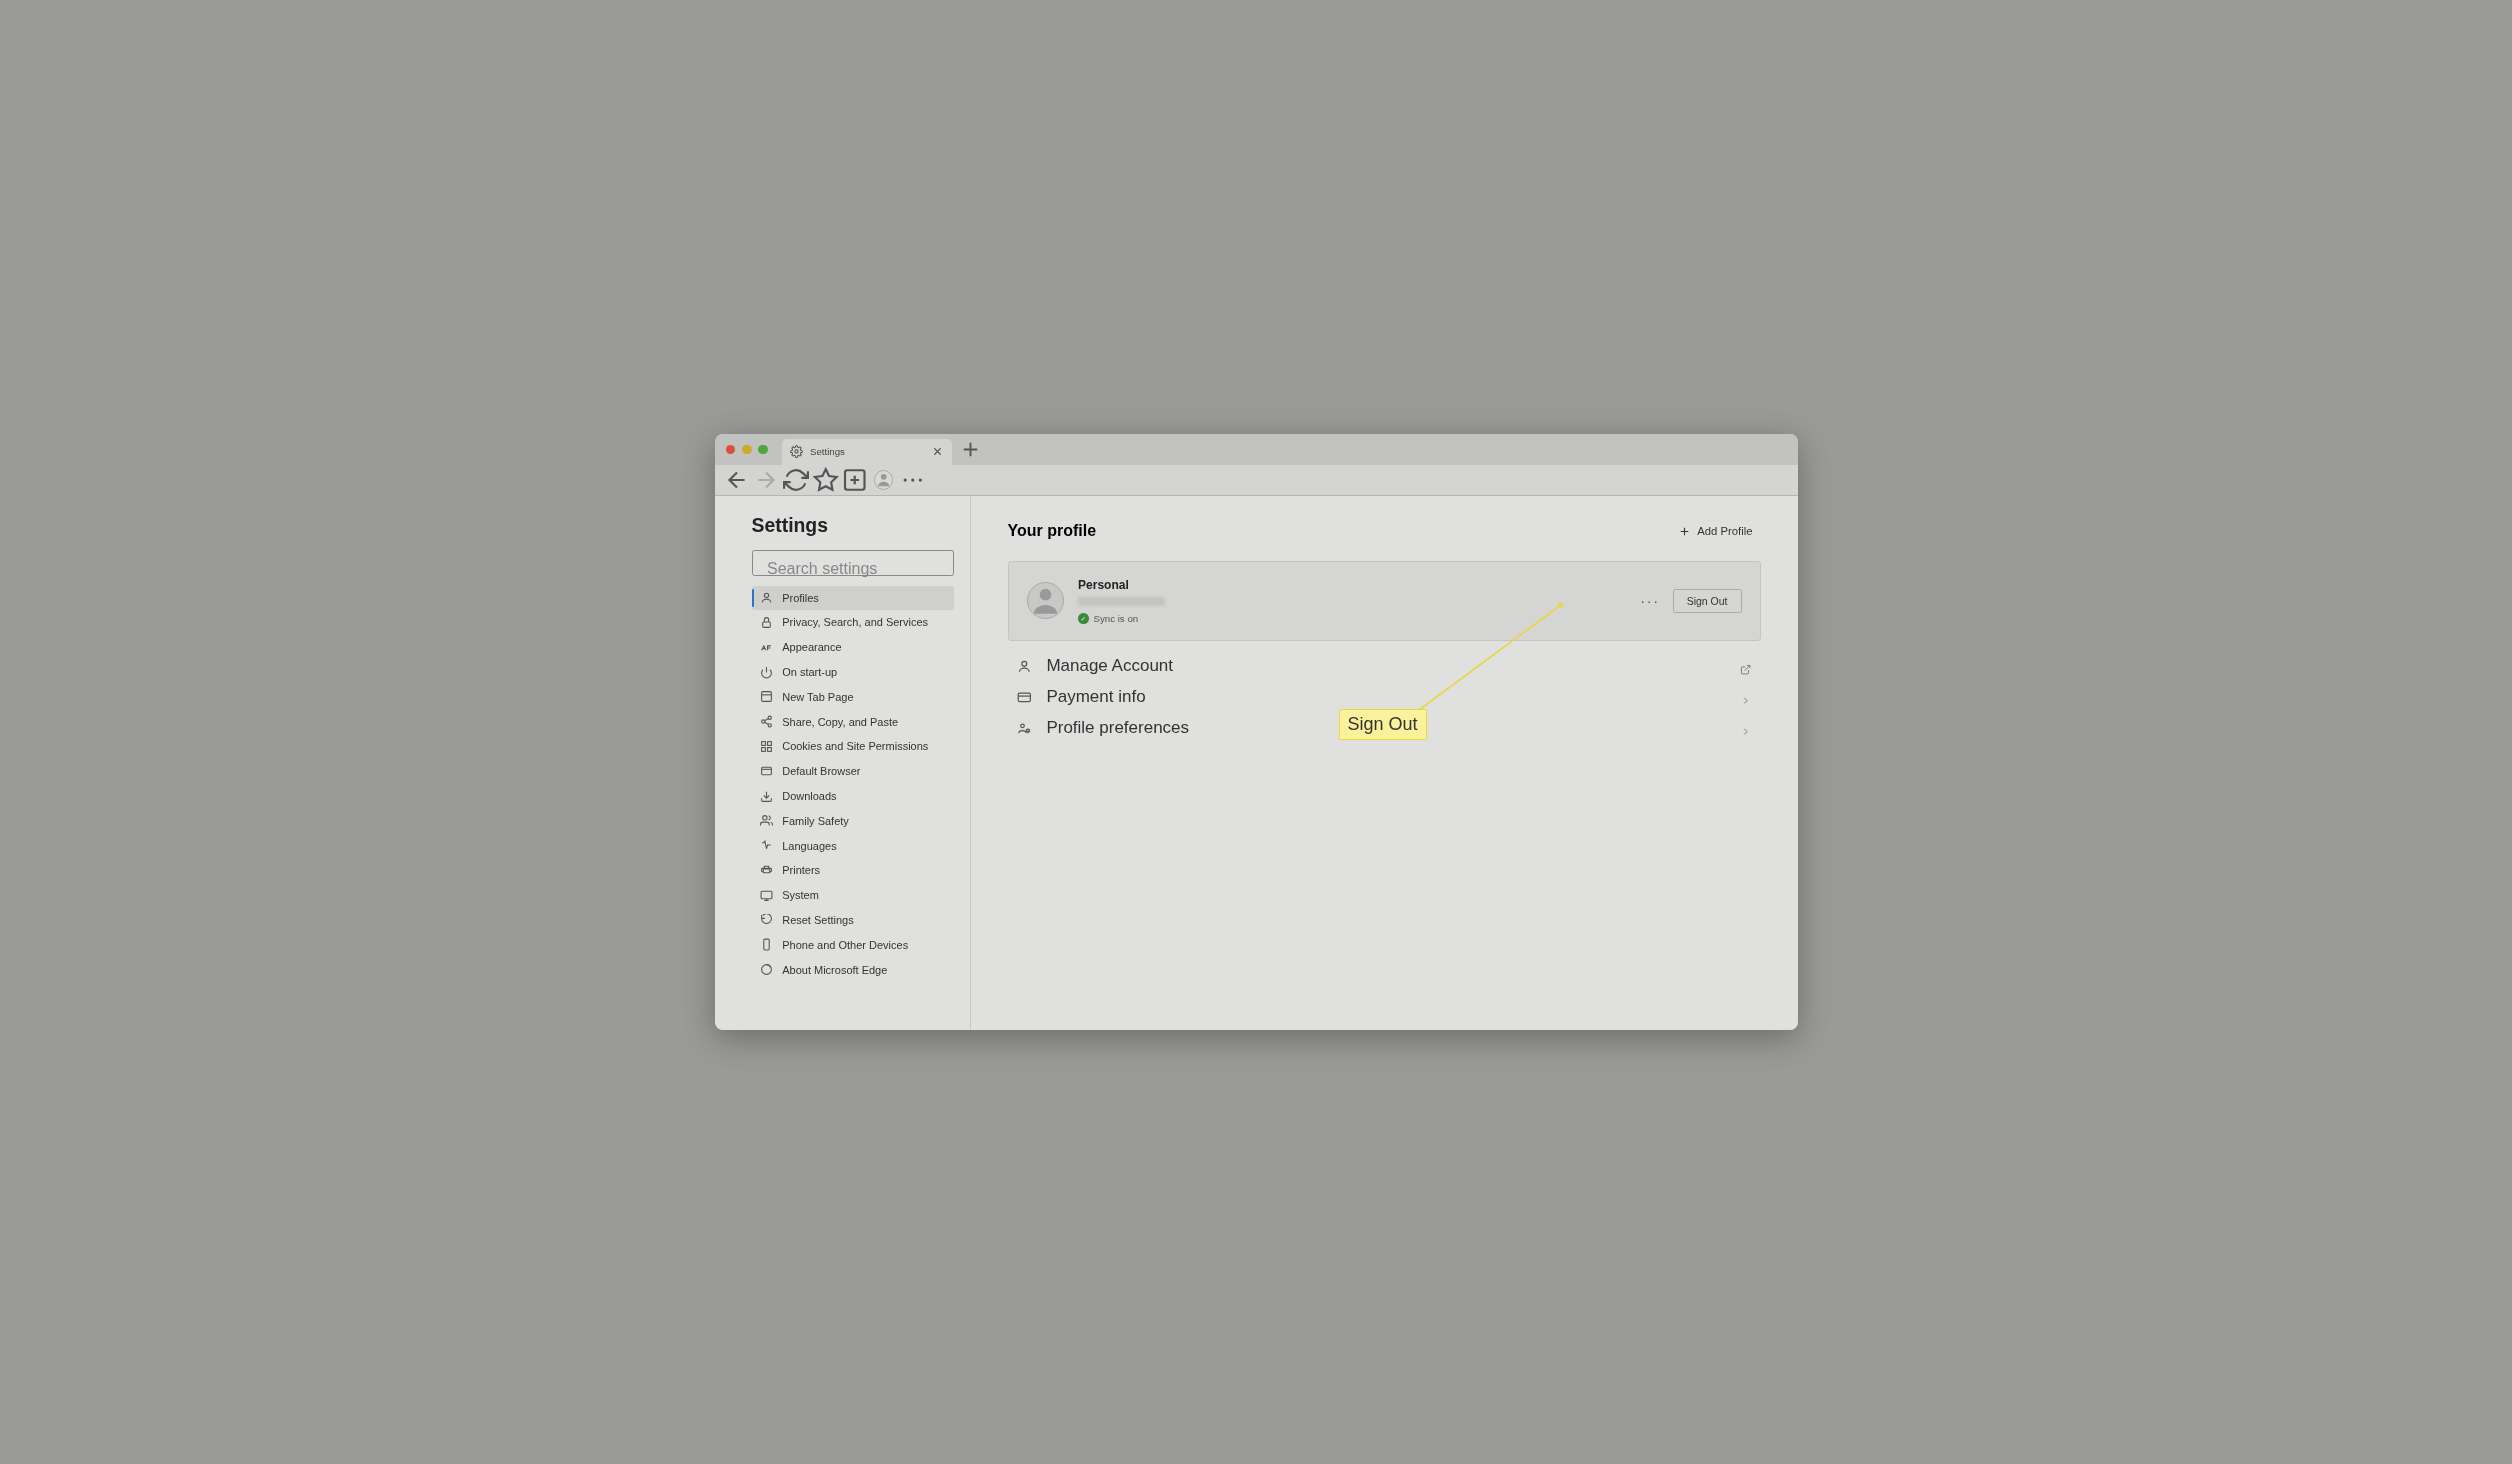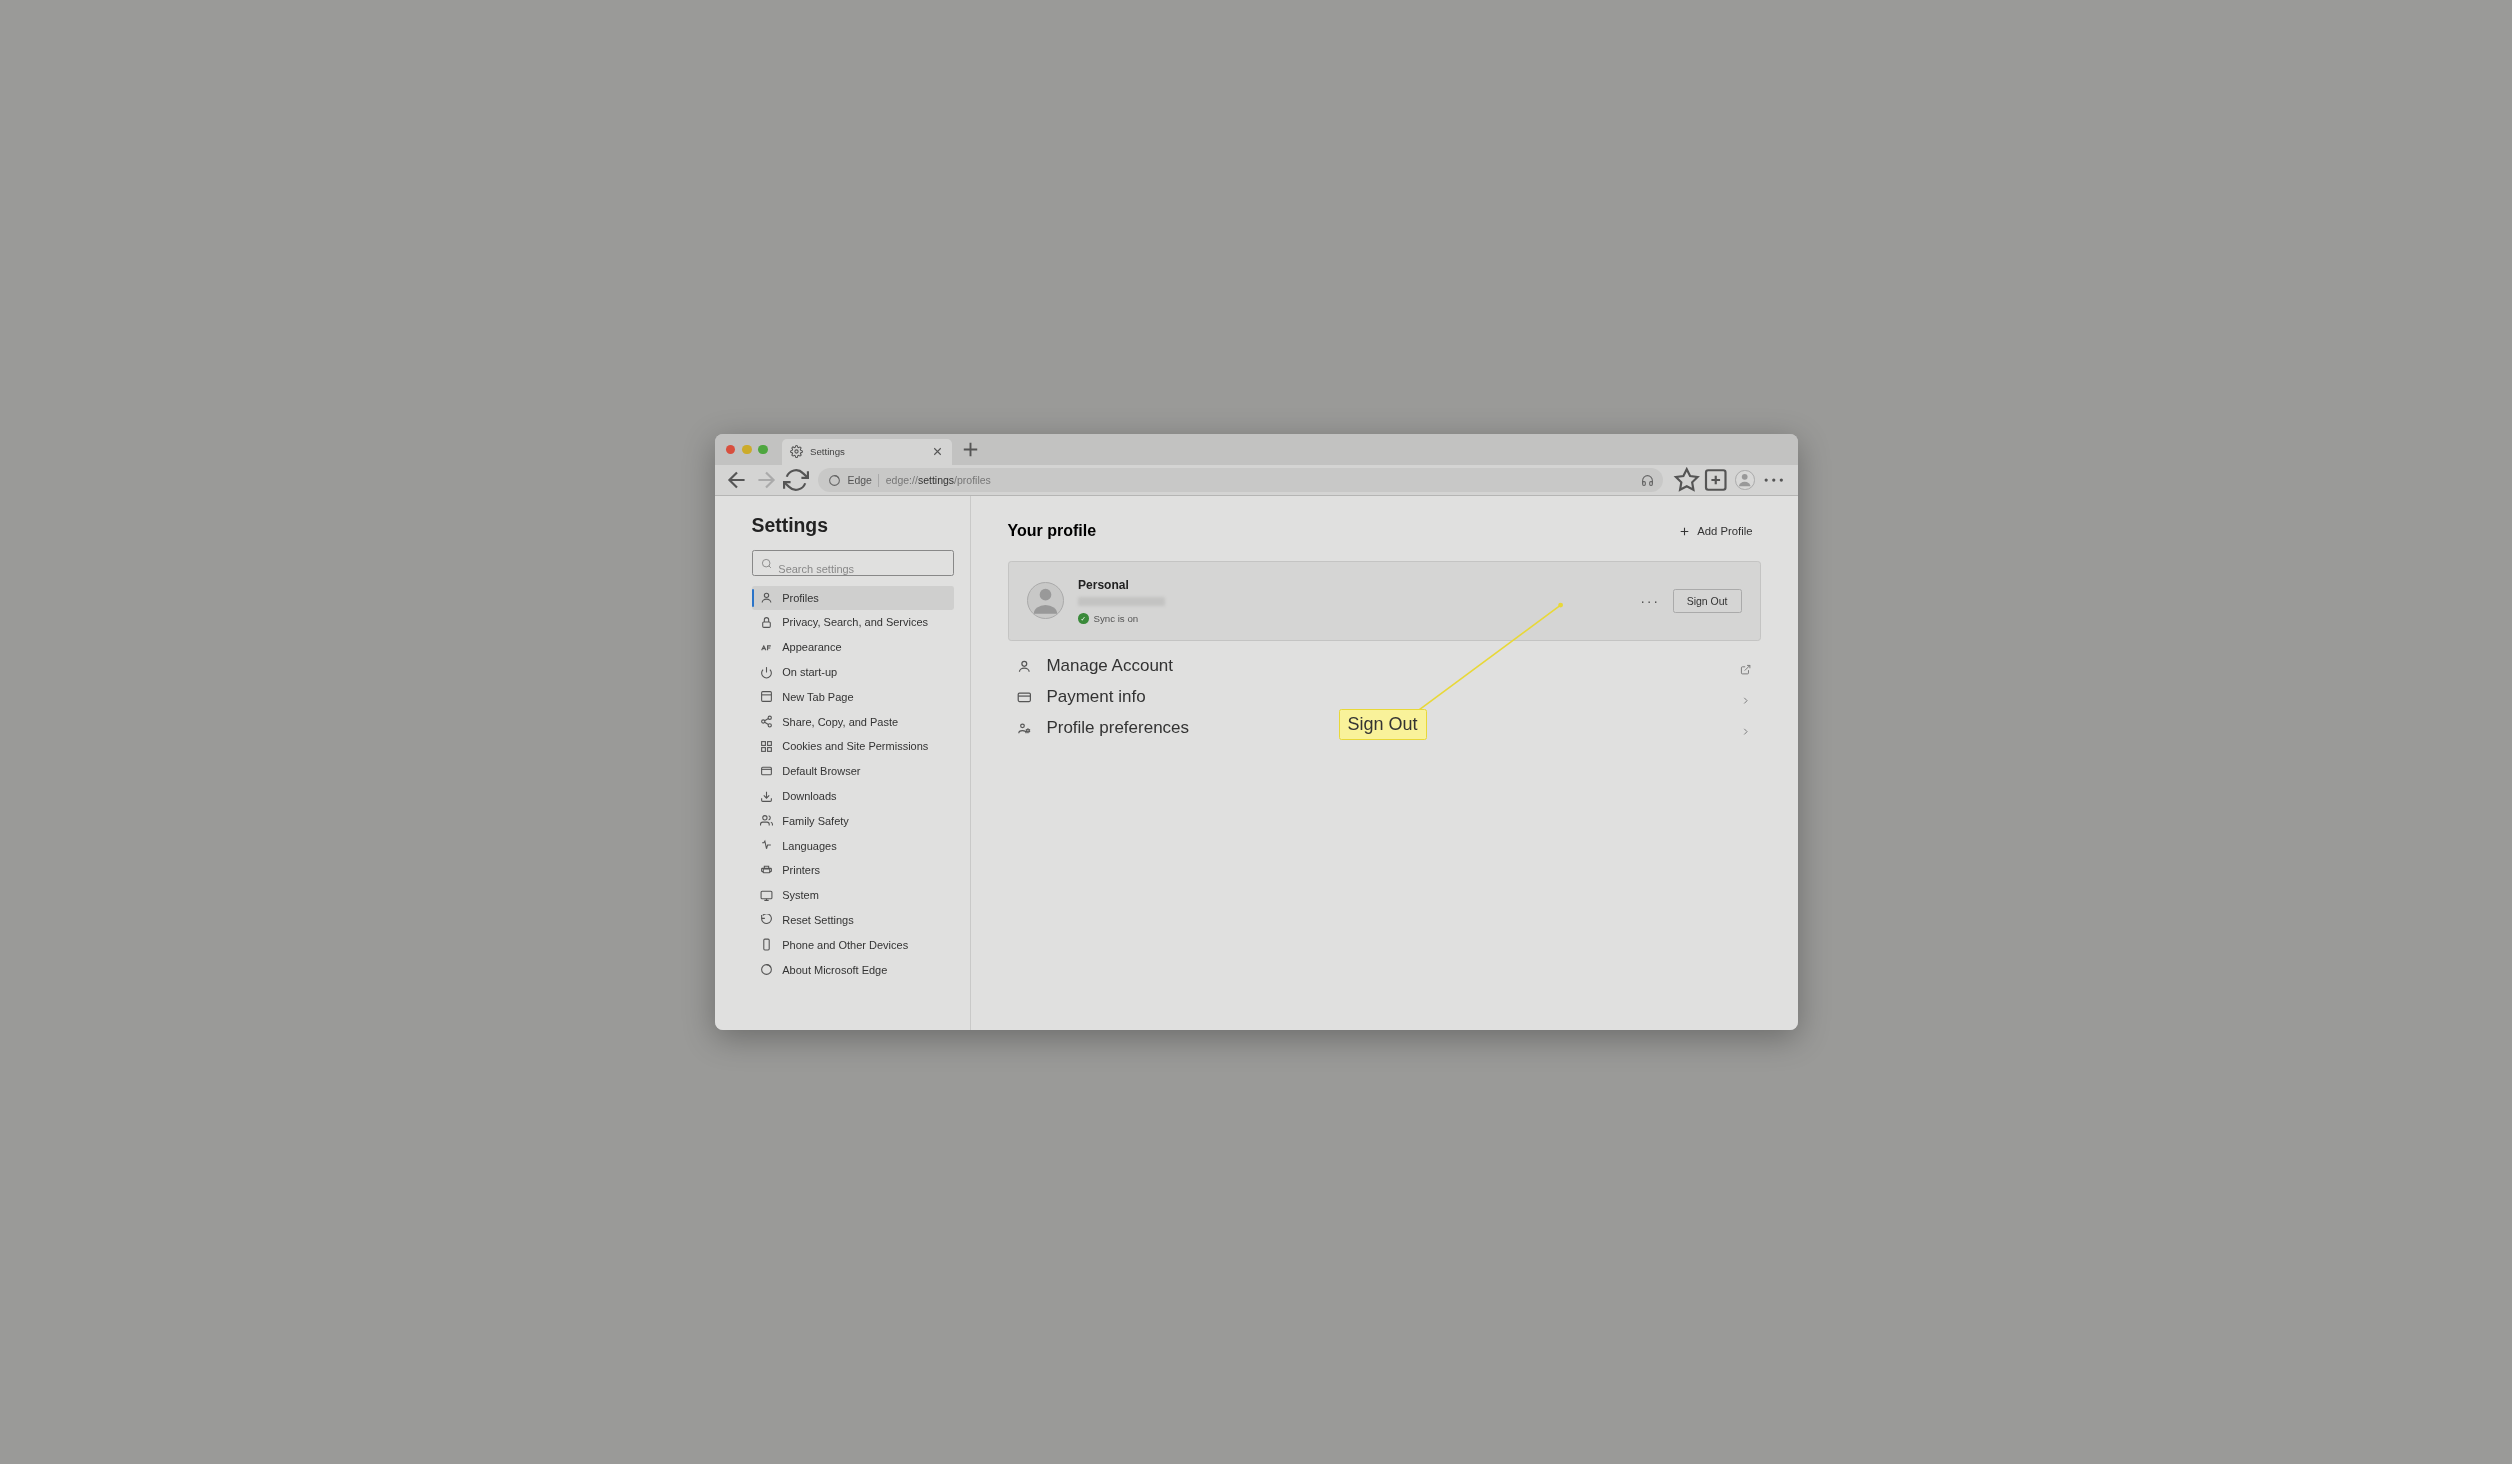--- a/index.html
+++ b/index.html
@@ -34,21 +34,21 @@
     .tb-btn { width: 27.5px; height: 26px; display: flex; align-items: center; justify-content: center; color: #555; border-radius: 3.2px; }
     .avatar-small { width: 19.4px; height: 19.4px; border-radius: 50%; background: #d8d8d7; border: 0.8px solid #aaa; display: flex; align-items: center; justify-content: center; }
     
     
     .content { flex: 1; display: flex; background: #e0e0df; overflow: hidden; }
     
     
     .sidebar { width: 256px; padding: 18px 16px 16px 37px; border-right: 0.8px solid #c9c9c8; overflow-y: auto; }
     .sidebar-title { font-size: 19.4px; font-weight: 600; color: #222; margin-bottom: 13px; }
     .search-box { width: 100%; height: 26px; border: 0.8px solid #888; border-radius: 2.4px; display: flex; align-items: center; padding: 0 8px; gap: 6.5px; margin-bottom: 9.7px; background: #e0e0df; }
-    .search-box input { border: none; background: transparent; outline: none; font-size: 11px; flex: 1; color: #333; margin-top: 12px; }
+    .search-box input { border: none; background: transparent; outline: none; font-size: 16px; flex: 1; color: #333; margin-top: 12px; }
     .search-box input::placeholder { color: #888; }
     .nav-list { display: flex; flex-direction: column; gap: 0.8px; }
     .nav-item { height: 24px; display: flex; align-items: center; gap: 9.7px; padding: 0 8px; font-size: 11px; color: #333; border-radius: 2.4px; position: relative; }
     .nav-item.active { background: #cfcfce; }
     .nav-item.active::before { content: ''; position: absolute; left: 0; top: 3.2px; bottom: 3.2px; width: 2.4px; background: #2b74c8; border-radius: 1.6px; }
     .nav-item .nicon { width: 13px; height: 13px; display: flex; align-items: center; justify-content: center; color: #555; flex-shrink: 0; }
     
     
     .main { flex: 1; padding: 24px 37px; position: relative; }
     .main-header { display: flex; justify-content: space-between; align-items: center; margin-bottom: 18px; }
@@ -120,38 +120,20 @@
         <svg viewBox="0 0 24 24" fill="none" stroke="currentColor" stroke-width="2">
           <path d="M5 12h14M12 5l7 7-7 7"></path>
         </svg>
       </div>
     <div class="nav-btn">
         <svg viewBox="0 0 24 24" fill="none" stroke="currentColor" stroke-width="2">
           <path d="M23 4v6h-6M1 20v-6h6"></path>
           <path d="M3.51 9a9 9 0 0 1 14.85-3.36L23 10M1 14l4.64 4.36A9 9 0 0 0 20.49 15"></path>
         </svg>
       </div>
-    <div class="address-bar">
-      <span class="addr-icon">
-          <svg viewBox="0 0 24 24" fill="currentColor">
-            <circle cx="12" cy="12" r="9" fill="none" stroke="currentColor" stroke-width="2"></circle>
-            <path d="M12 3 a9 9 0 0 1 8 5" fill="none" stroke="currentColor" stroke-width="2"></path>
-          </svg>
-        </span>
-      <span class="addr-label">Edge</span>
-      <span class="addr-sep"></span>
-      <span class="addr-url"><span>edge://</span><span class="bold">settings</span><span>/profiles</span></span>
-      <span class="addr-spacer"></span>
-      <span class="addr-icon">
-          <svg viewBox="0 0 24 24" fill="none" stroke="currentColor" stroke-width="2">
-            <path d="M3 18v-6a9 9 0 0 1 18 0v6"></path>
-            <path d="M21 19a2 2 0 0 1-2 2h-1a2 2 0 0 1-2-2v-3a2 2 0 0 1 2-2h3zM3 19a2 2 0 0 0 2 2h1a2 2 0 0 0 2-2v-3a2 2 0 0 0-2-2H3z"></path>
-          </svg>
-        </span>
-    </div>
     <div class="toolbar-right">
       <div class="tb-btn">
           <svg viewBox="0 0 24 24" fill="none" stroke="currentColor" stroke-width="2">
             <polygon points="12 2 15.09 8.26 22 9.27 17 14.14 18.18 21.02 12 17.77 5.82 21.02 7 14.14 2 9.27 8.91 8.26 12 2"></polygon>
           </svg>
         </div>
       <div class="tb-btn">
           <svg viewBox="0 0 24 24" fill="none" stroke="currentColor" stroke-width="2">
             <rect x="3" y="3" width="18" height="18" rx="2"></rect>
             <path d="M12 8v8M8 12h8"></path>

